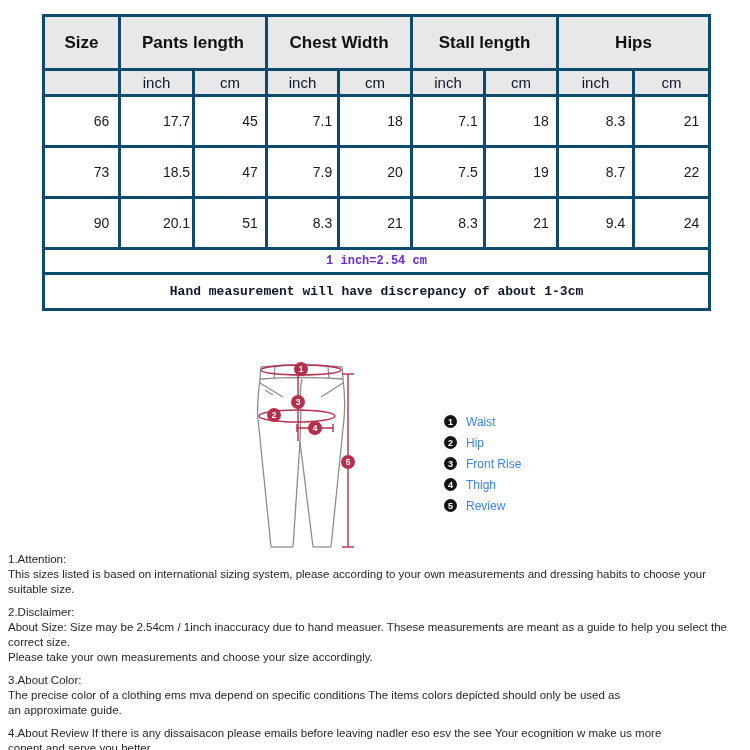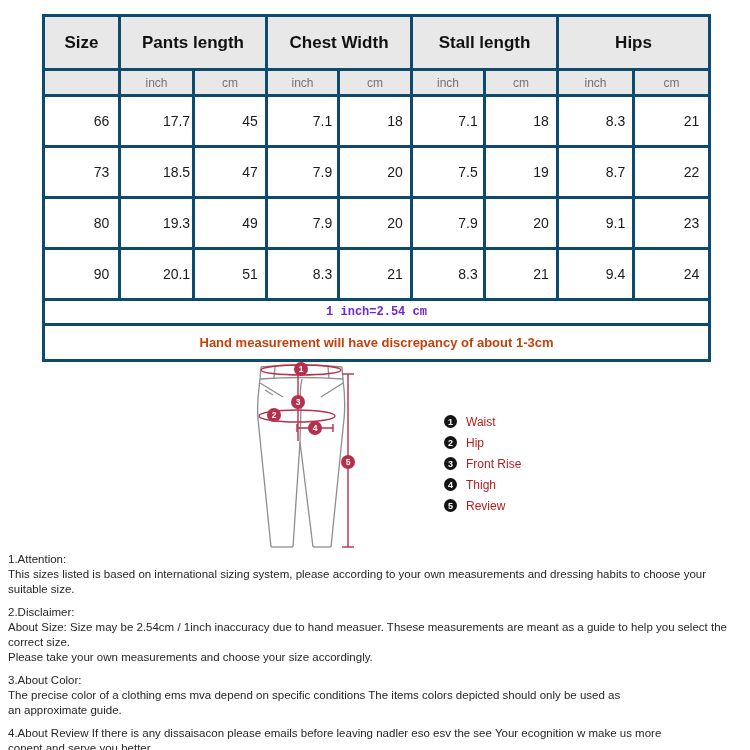--- a/index.html
+++ b/index.html
@@ -12,41 +12,41 @@
     border-collapse:collapse; table-layout:fixed;
     border:2px solid #1c1c1c;
   }
   table.size-table th, table.size-table td {
     border:3px solid #0c4a6e; text-align:center; vertical-align:middle;
     font-family:"Liberation Sans", sans-serif;
   }
   tr.hdr-row   { height:54px; background:#e8e8e8; }
   tr.hdr-row th{ font-size:17px; font-weight:bold; color:#111; }
   tr.sub-row   { height:26px; background:#e8e8e8; }
-  tr.sub-row td{ font-size:12px; color:#737373;margin-top:20px; }
+  tr.sub-row td{ font-size:15px; color:#0f172a;margin-top:20px; }
   tr.data-row  { height:51px; background:#fff; }
   tr.data-row td{ font-size:14px; color:#1a1a1a;padding-left:40px; }
   tr.note-row1 { height:25px; }
   tr.note-row1 td{ font-family:"Liberation Mono", monospace; font-size:12px; font-weight:bold; color:#6d28d9; }
   tr.note-row2 { height:36px; }
-  tr.note-row2 td{ font-family:Liberation Sans, sans-serif; font-size:13px; font-weight:bold; color:#c2410c; }
+  tr.note-row2 td{ font-family:Liberation Mono, monospace; font-size:13px; font-weight:bold; color:#0f172a; }
 
   
   #pants-svg { position:absolute; left:245px; top:357px; }
   #legend {
     position:absolute; left:444px; top:415px;
     display:flex; flex-direction:column; gap:8px;
   }
   .legend-item { display:flex; align-items:center; gap:9px; height:13px; }
   .legend-dot {
     width:13px; height:13px; border-radius:50%; background:#141414;
     color:#fff; font-size:9px; font-weight:bold;
     display:inline-flex; align-items:center; justify-content:center; flex:0 0 13px;
   }
-  .legend-label { font-size:12px; color:#b91c1c; }
+  .legend-label { font-size:12px; color:#3b82f6; }
 
   
   #notes { position:absolute; left:8px; top:552px; width:738px; font-size:11.5px; line-height:15px; color:#262626; }
   #notes .section { margin-bottom:8px; }
   #notes p { margin:0; }
 </style>
 </head>
 <body>
 
 <div id="stage">
@@ -98,31 +98,20 @@
       <td>18.5</td>
       <td>47</td>
       <td>7.9</td>
       <td>20</td>
       <td>7.5</td>
       <td>19</td>
       <td>8.7</td>
       <td>22</td>
     </tr>
     <tr class="data-row">
-      <td>80</td>
-      <td>19.3</td>
-      <td>49</td>
-      <td>7.9</td>
-      <td>20</td>
-      <td>7.9</td>
-      <td>20</td>
-      <td>9.1</td>
-      <td>23</td>
-    </tr>
-    <tr class="data-row">
       <td>90</td>
       <td>20.1</td>
       <td>51</td>
       <td>8.3</td>
       <td>21</td>
       <td>8.3</td>
       <td>21</td>
       <td>9.4</td>
       <td>24</td>
     </tr>

